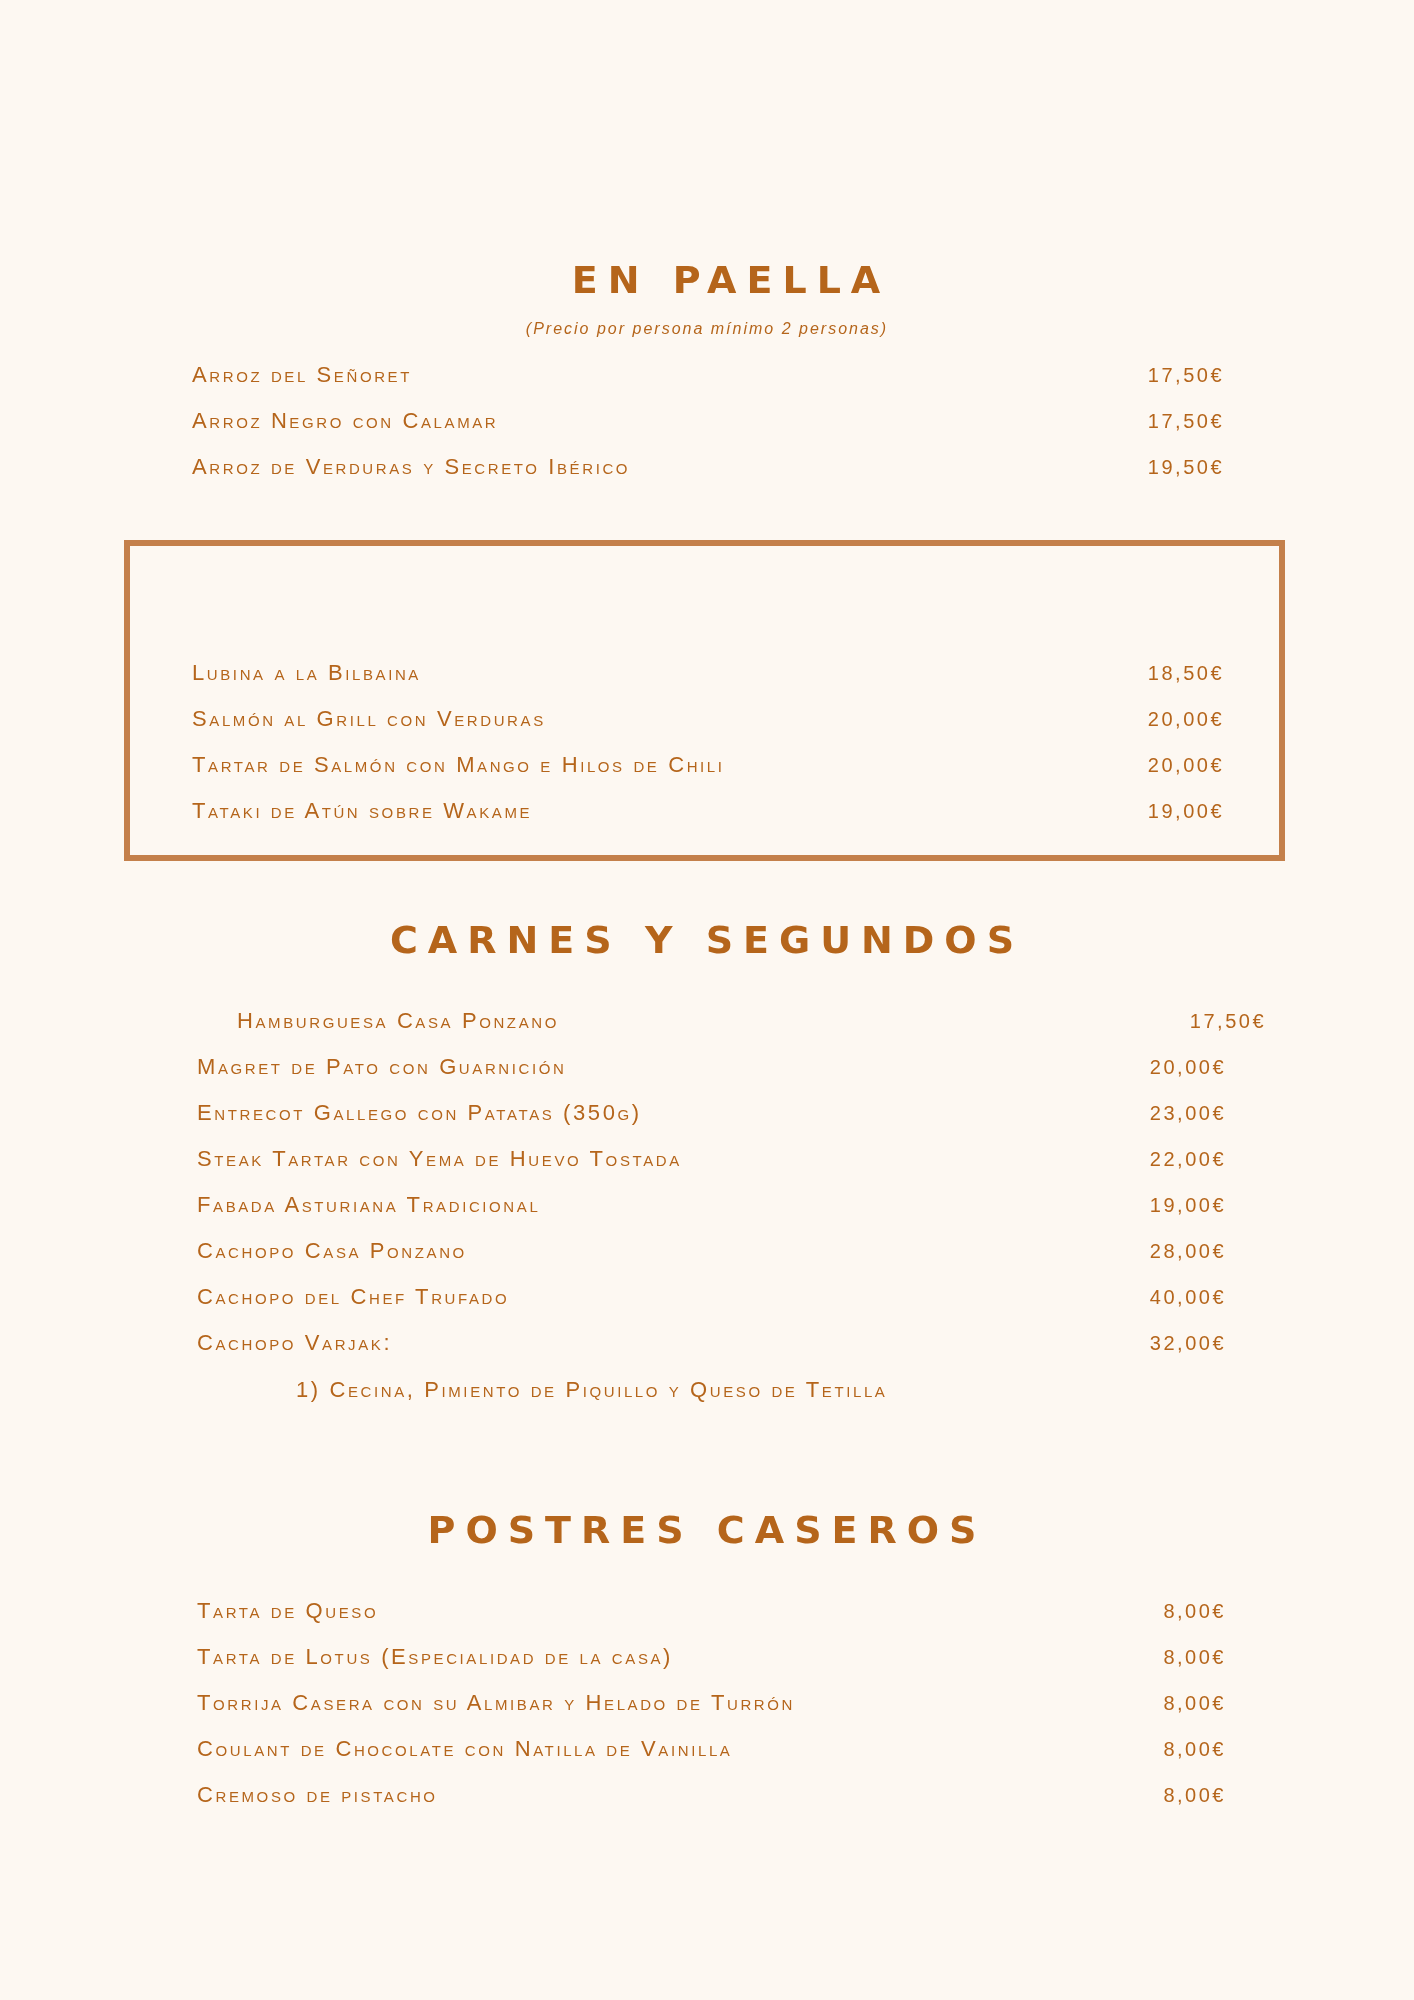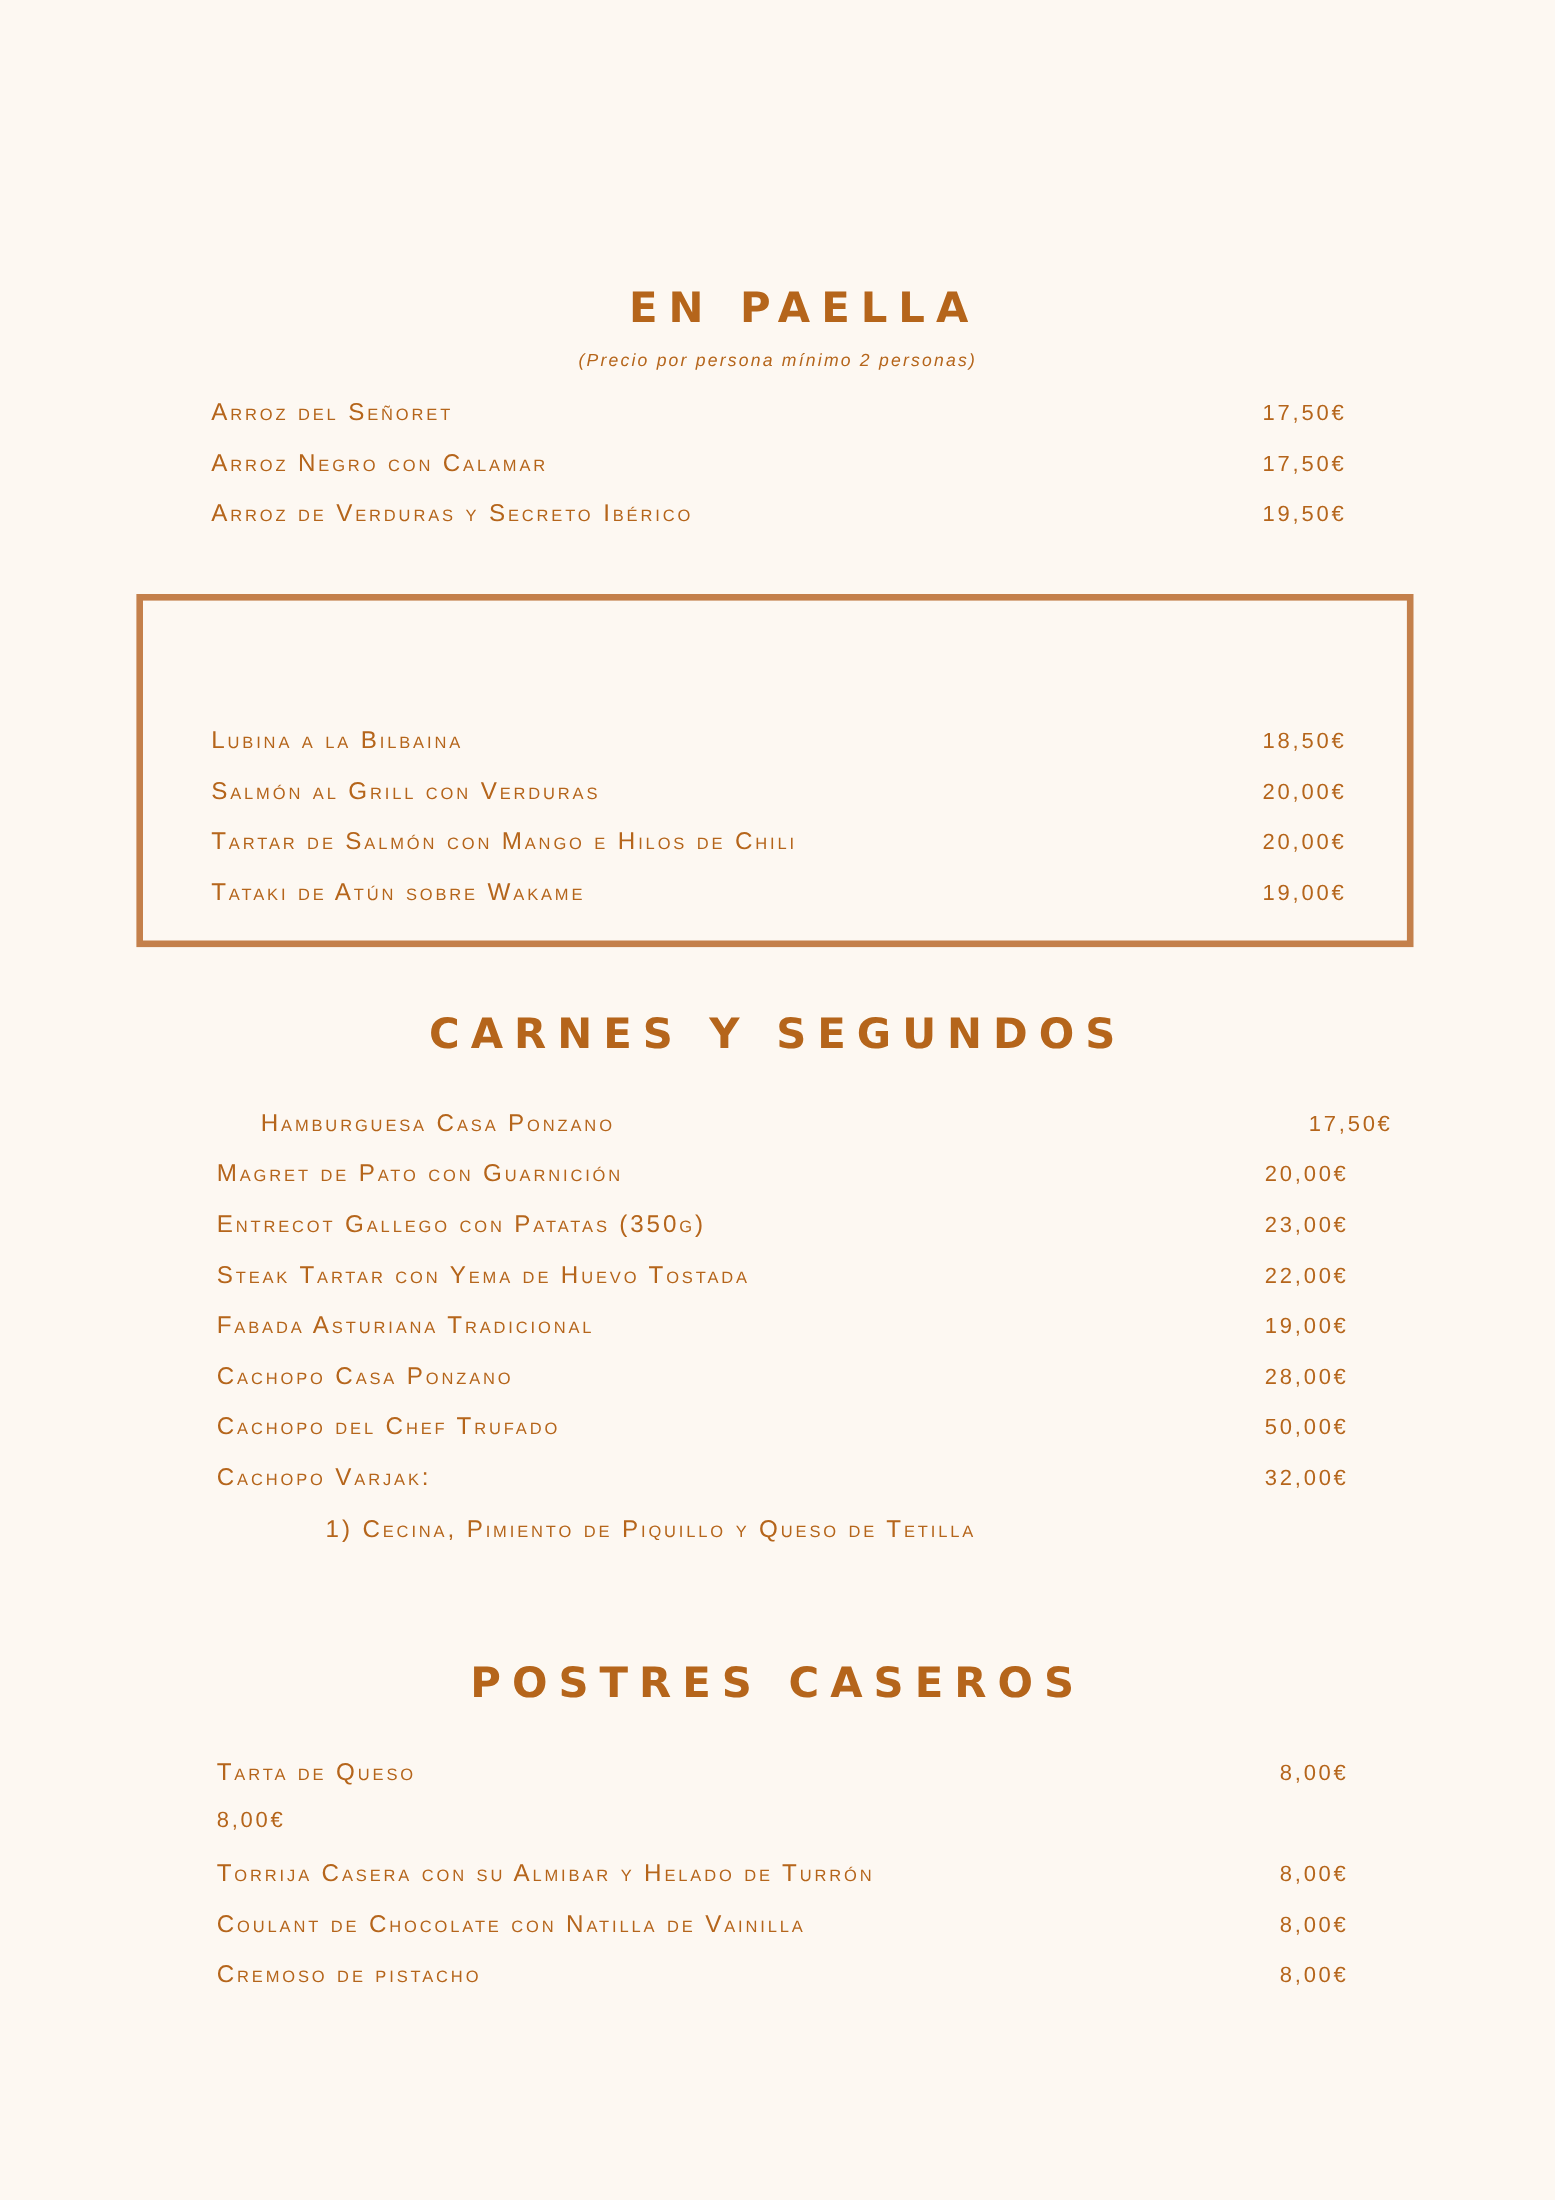--- a/index.html
+++ b/index.html
@@ -117,35 +117,36 @@
   <div class="row" style="left:197px; width:1029px; top:1192px;">
     <span class="name">Fabada Asturiana Tradicional</span>
     <span class="price">19,00€</span>
   </div>
   <div class="row" style="left:197px; width:1029px; top:1238px;">
     <span class="name">Cachopo Casa Ponzano</span>
     <span class="price">28,00€</span>
   </div>
   <div class="row" style="left:197px; width:1029px; top:1284px;">
     <span class="name">Cachopo del Chef Trufado</span>
-    <span class="price">50,00€</span>
+    <span class="price">40,00€</span>
   </div>
   <div class="row" style="left:197px; width:1029px; top:1330px;">
     <span class="name">Cachopo Varjak:</span>
     <span class="price">32,00€</span>
   </div>
   <div class="sub-row" style="left:296px; top:1377px;">1) Cecina, Pimiento de Piquillo y Queso de Tetilla</div>
 
   <div class="heading" style="top:1508px;">POSTRES CASEROS</div>
 
   <div class="row" style="left:197px; width:1029px; top:1598px;">
     <span class="name">Tarta de Queso</span>
     <span class="price">8,00€</span>
   </div>
   <div class="row" style="left:197px; width:1029px; top:1644px;">
+    <span class="name">Tarta de Lotus (Especialidad de la casa)</span>
     <span class="price">8,00€</span>
   </div>
   <div class="row" style="left:197px; width:1029px; top:1690px;">
     <span class="name">Torrija Casera con su Almibar y Helado de Turrón</span>
     <span class="price">8,00€</span>
   </div>
   <div class="row" style="left:197px; width:1029px; top:1736px;">
     <span class="name">Coulant de Chocolate con Natilla de Vainilla</span>
     <span class="price">8,00€</span>
   </div>

